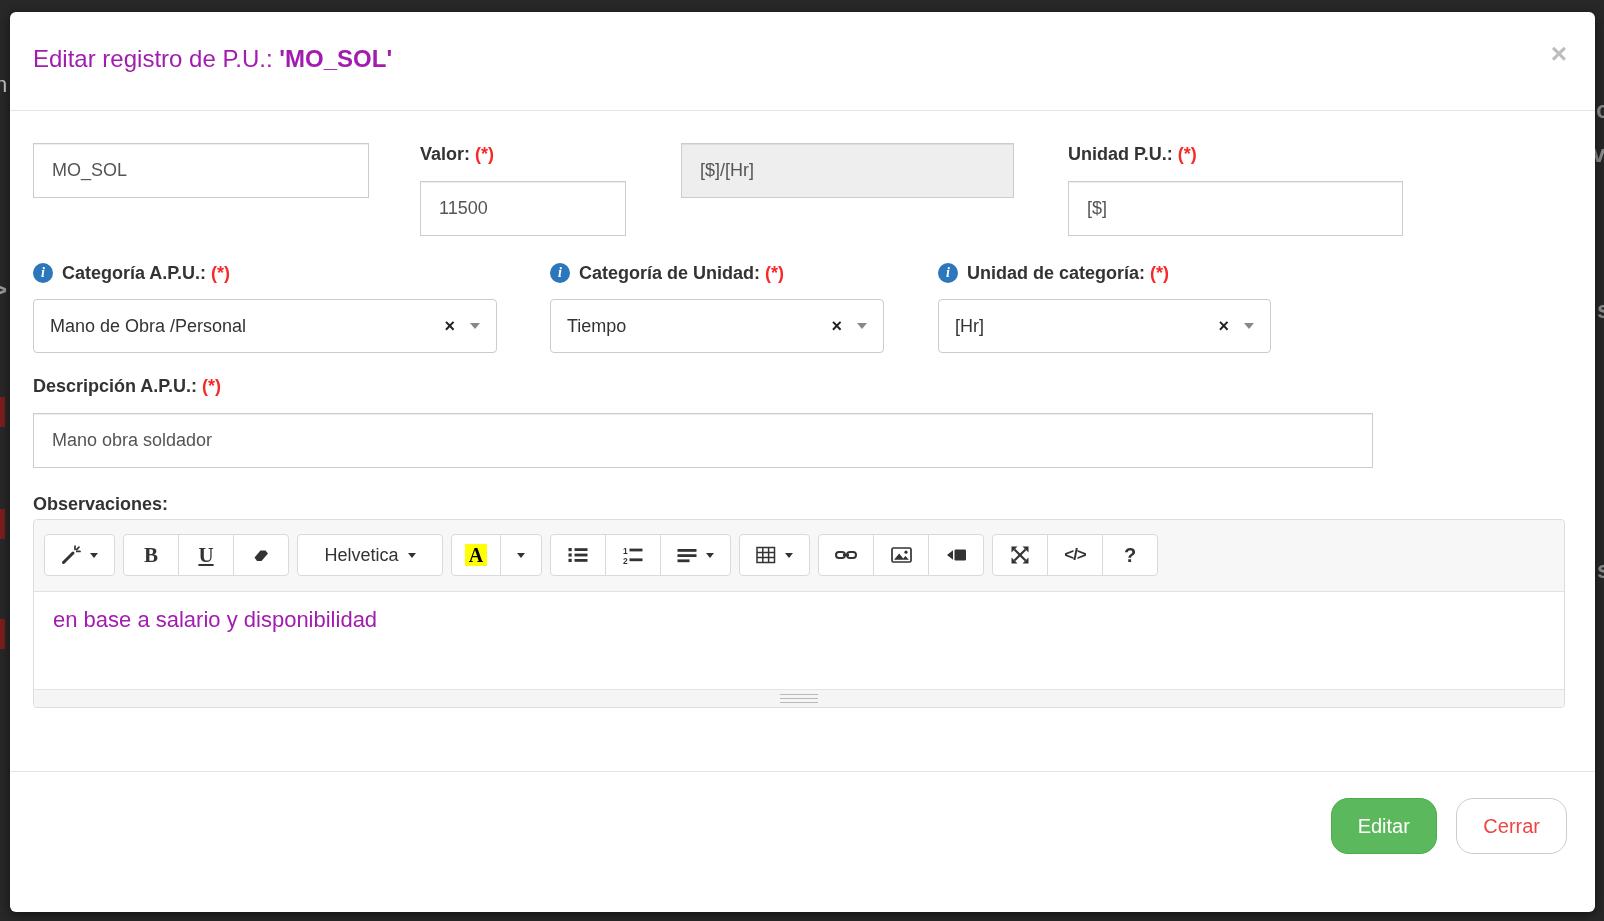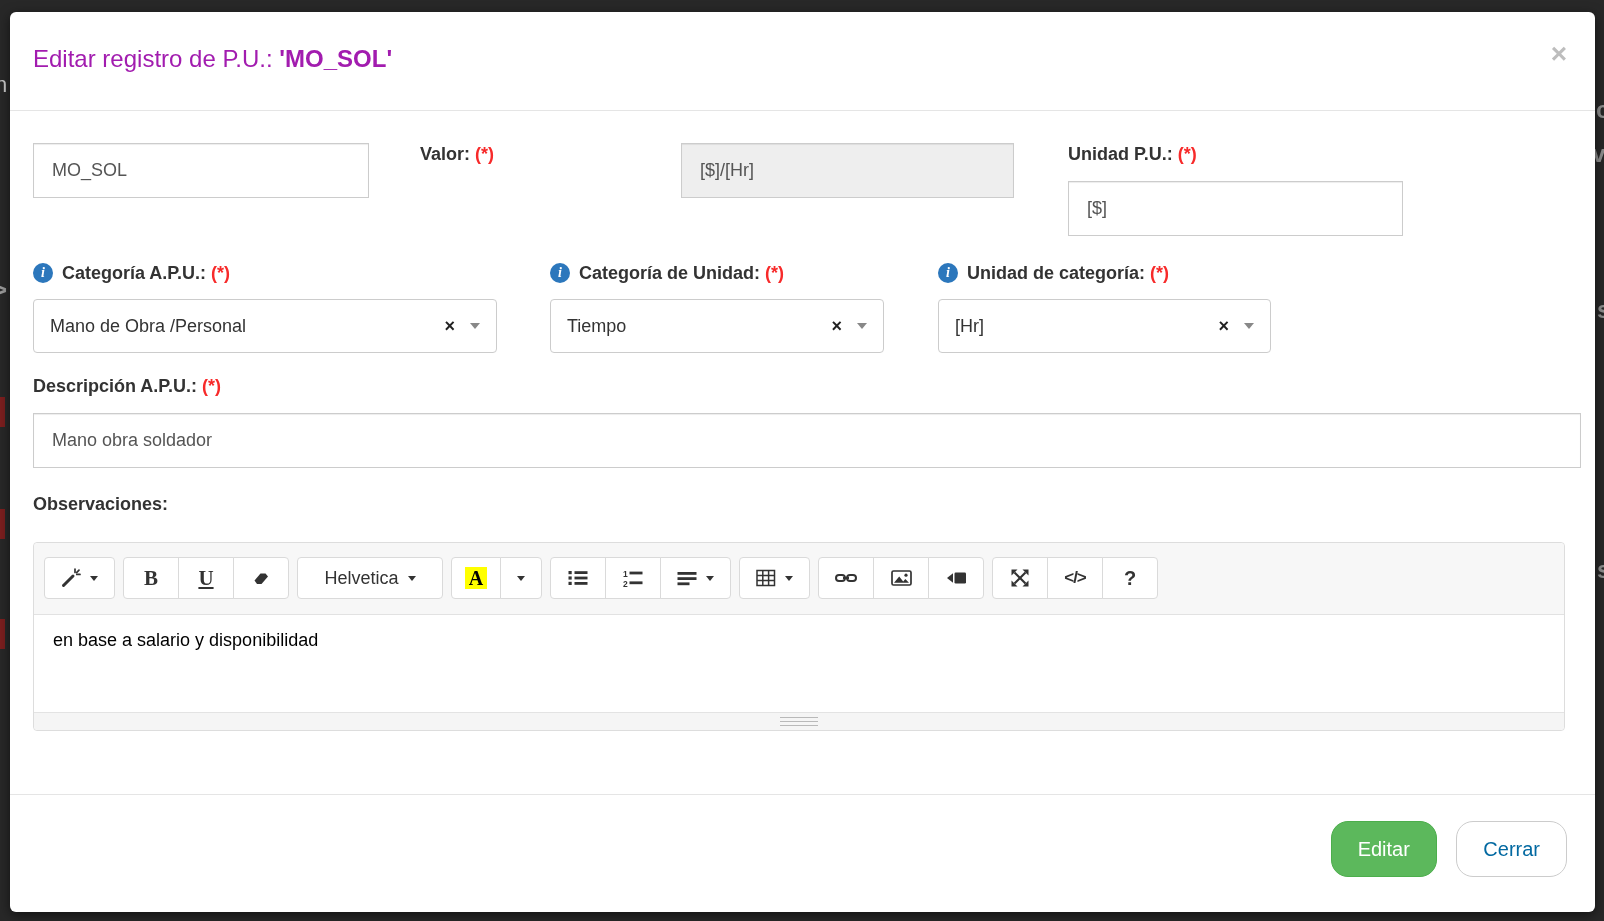--- a/index.html
+++ b/index.html
@@ -49,21 +49,21 @@
   .sel-text{flex:1;white-space:nowrap;overflow:hidden}
   .sel-clear{font-weight:700;font-size:18px;color:#222;margin-right:15px;cursor:pointer}
   .sel-caret{width:0;height:0;border-top:6px solid #888;border-left:5px solid transparent;
              border-right:5px solid transparent}
   .s1{width:464px;margin-right:53px}
   .s2{width:334px;margin-right:54px}
   .s3{width:333px}
 
   .fullrow{margin-top:22px}
   .obsrow{margin-top:25px}
-  .obsrow .flabel{margin-bottom:27px}
+  .obsrow .flabel{margin-bottom:4px}
 
   
   .editor{width:1532px;border:1px solid #ddd;border-radius:4px;box-sizing:border-box}
   .toolbar{background:#f7f7f7;padding:14px 10px 15px;border-bottom:1px solid #e2e2e2;
            border-radius:4px 4px 0 0;display:flex;align-items:center}
   .btn-group{display:inline-flex;margin-left:8px}
   .btn-group:first-child{margin-left:0}
   .nbtn{height:42px;min-width:56px;padding:0 12px;background:#fff;border:1px solid #dadada;
         display:inline-flex;align-items:center;justify-content:center;cursor:pointer;
         font-family:inherit;font-size:18px;color:#333;margin-left:-1px;border-radius:0;box-sizing:border-box}
@@ -72,29 +72,29 @@
   .nbtn.wide{padding:0 16px}
   .caret{display:inline-block;width:0;height:0;border-top:5px solid #333;
          border-left:4px solid transparent;border-right:4px solid transparent;margin-left:9px}
   .serifglyph{font-family:"Liberation Serif",serif;font-weight:700;font-size:21px;line-height:1}
   .uline{text-decoration:underline;font-weight:600}
   .hl{background:#ffff00;padding:1px 4px;font-family:"Liberation Serif",serif;font-weight:700;
       font-size:20px;line-height:1;color:#000}
   .codeglyph{font-weight:700;font-size:17px;letter-spacing:-1px}
   .helpglyph{font-weight:700;font-size:20px}
   .ic{display:block}
-  .edit-area{height:97px;padding:15px 19px;font-size:18px;color:#000000;box-sizing:border-box;outline:none}
+  .edit-area{height:97px;padding:15px 19px;font-size:22px;color:#a21caf;box-sizing:border-box;outline:none}
   .statusbar{height:17px;background:#f5f5f5;border-top:1px solid #e3e3e3;border-radius:0 0 4px 4px;
              display:flex;align-items:center;justify-content:center;cursor:ns-resize}
   .grip{width:38px;height:1px;background:#b9b9b9;box-shadow:0 -4px 0 #b9b9b9,0 4px 0 #b9b9b9}
 
   .modal-footer{margin-top:63px;border-top:1px solid #e5e5e5;padding:26px 28px 0;text-align:right}
   .btn{height:56px;font-size:20px;border-radius:17px;padding:0 26px;cursor:pointer;font-family:inherit}
   .btn-success{background:#5cb85c;border:1px solid #4cae4c;color:#fff}
-  .btn-default{background:#fff;border:1px solid #ccc;color:#0369a1;margin-left:15px}
+  .btn-default{background:#fff;border:1px solid #ccc;color:#ef4444;margin-left:15px}
 </style>
 </head>
 <body>
 
 <div>
   <span class="frag frag-n">n</span>
   <span class="frag frag-gt">&gt;</span>
   <span class="frag frag-c">c</span>
   <span class="frag frag-va">va</span>
   <span class="frag frag-s1">s</span>
@@ -112,20 +112,21 @@
   </div>
 
   <div class="modal-body">
 
     <div class="frow r1">
       <div class="c1">
         <input class="input" type="text" value="MO_SOL" style="">
       </div>
       <div class="c2">
         <label class="flabel"><span>Valor:</span><span class="req">(*)</span></label>
+        <input class="input" type="text" value="11500" style="">
       </div>
       <div class="c3">
         <input class="input" type="text" disabled="" value="[$]/[Hr]" style="">
       </div>
       <div class="c4">
         <label class="flabel"><span>Unidad P.U.:</span><span class="req">(*)</span></label>
         <input class="input" type="text" value="[$]" style="">
       </div>
     </div>
 
@@ -163,21 +164,21 @@
         <div class="sel">
           <span class="sel-text">[Hr]</span>
           <span class="sel-clear">×</span>
           <span class="sel-caret"></span>
         </div>
       </div>
     </div>
 
     <div class="fullrow">
       <label class="flabel"><span>Descripción A.P.U.:</span><span class="req">(*)</span></label>
-      <input class="input" type="text" style="width: 1548px;" value="Mano obra soldador">
+      <input class="input" type="text" style="width: 1340px;" value="Mano obra soldador">
     </div>
 
     <div class="obsrow">
       <label class="flabel">Observaciones:</label>
       <div class="editor">
         <div class="toolbar">
 
           <div class="btn-group">
             <button class="nbtn wide">
               <svg class="ic" width="20" height="20" viewBox="0 0 20 20">

